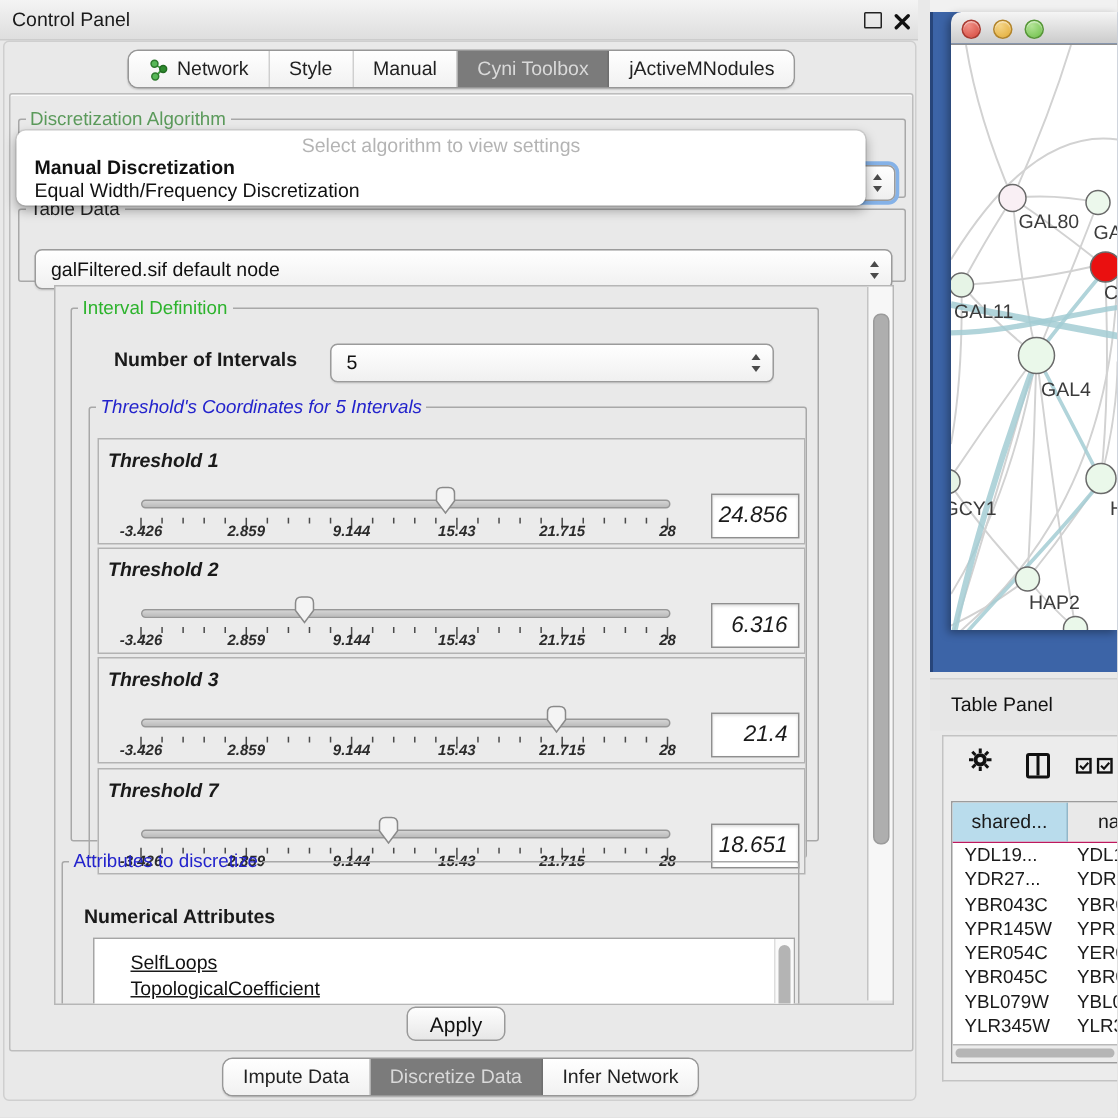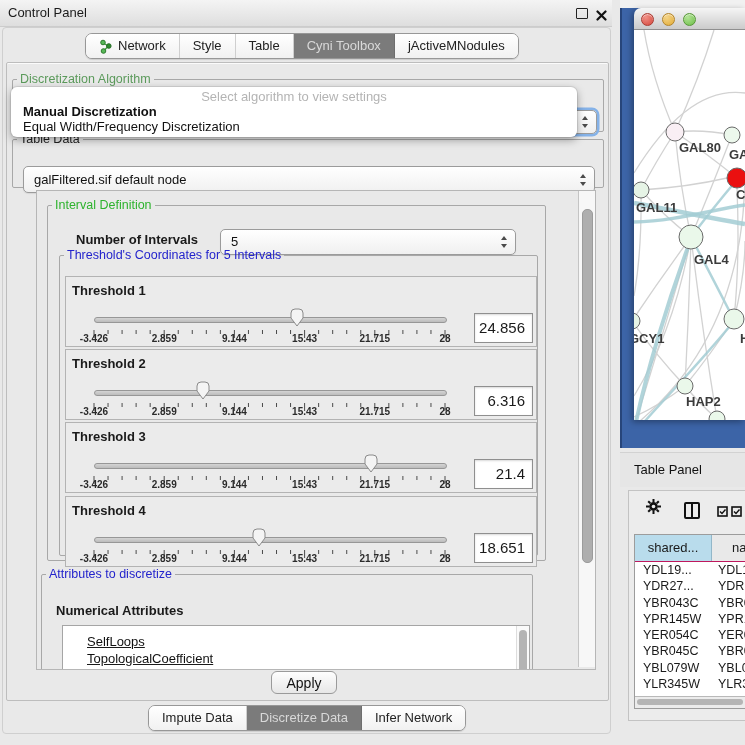--- a/index.html
+++ b/index.html
@@ -54,21 +54,21 @@
   .spin:before{top:0;border-bottom:4.5px solid #4a4a4a;}
   .spin:after{bottom:0;border-top:4.5px solid #4a4a4a;}
   .td-combo{position:absolute;left:10px;top:20px;width:570px;height:25px;}
   .td-combo .cval{line-height:25px;}
 
   .scrollpane{position:absolute;left:36px;top:190px;width:558px;height:478px;border:1px solid #b6b6b6;
     background:#e9e9e9;overflow:hidden;}
   .grp-interval{left:10px;top:7px;width:497px;height:361px;}
   .noi-label{position:absolute;left:28px;top:18px;font-weight:bold;font-size:13px;line-height:20px;}
   .noi-combo{position:absolute;left:172px;top:17px;width:294px;height:24px;}
-  .grp-thresholds{left:11px;top:36px;width:477px;height:306px;}
+  .grp-thresholds{left:11px;top:52px;width:477px;height:306px;font-style:italic;}
 
   .th-panel{position:absolute;left:5px;width:472px;height:71px;background:#ebebeb;border:1px solid #b3b3b3;box-sizing:border-box;}
   .th-label{position:absolute;left:6px;top:6px;font-weight:bold;font-size:13px;}
   .th-track{position:absolute;left:28px;top:40px;width:351px;height:4px;border:1px solid #979797;border-radius:3px;
     background:linear-gradient(#d4d4d4,#bcbcbc);}
   .th-thumb{position:absolute;top:31px;width:14px;height:19px;}
   .th-ticks{position:absolute;left:27px;top:48px;}
   .th-ticklabel{position:absolute;top:56px;transform:translateX(-50%);font-size:10px;font-weight:bold;color:#2b2b2b;white-space:nowrap;}
   .th-value{position:absolute;left:408px;top:36px;width:59px;height:30px;background:#ffffff;border:1px solid #8f8f8f;
     box-shadow:inset 0 1px 2px rgba(0,0,0,.15);font-size:15px;line-height:28px;text-align:right;box-sizing:border-box;padding-right:7px;}
@@ -90,21 +90,21 @@
   
   .right-strip{left:620px;top:0;width:125px;height:9px;background:#f1f1f1;}
   .desktop{left:620px;top:8px;width:125px;height:440px;background:#3c64a7;box-shadow:inset 2px 0 0 #27457a;}
   .net-frame{position:absolute;left:14px;top:0;width:111px;height:412px;border-radius:7px 0 0 0;
     box-shadow:-2px 2px 6px rgba(0,0,0,.35);}
   .net-titlebar{height:21px;background:linear-gradient(#f5f5f5,#cbcbcb);border-radius:7px 0 0 0;border-bottom:1px solid #8f8f8f;position:relative;}
   .tl{position:absolute;top:5px;width:11px;height:11px;border-radius:50%;box-shadow:inset 0 1px 1px rgba(255,255,255,.6);}
   .tl.r{left:7px;background:radial-gradient(circle at 35% 30%,#f08f85,#d5473c);border:.5px solid #a83a31;}
   .tl.y{left:28px;background:radial-gradient(circle at 35% 30%,#f4d487,#e2ab35);border:.5px solid #b2842a;}
   .tl.g{left:49px;background:radial-gradient(circle at 35% 30%,#b2e396,#6cbe46);border:.5px solid #569637;}
-  .net-canvas{height:390px;background:#ffffff;overflow:hidden;font-weight:bold;}
+  .net-canvas{height:390px;background:#ffffff;overflow:hidden;}
   .net-canvas svg{display:block;}
 
   .tp-header{left:620px;top:452px;width:125px;height:34px;background:#e6e6e6;border-top:1px solid #d2d2d2;}
   .tp-title{position:absolute;left:14px;top:0;line-height:34px;font-size:13px;color:#111;}
   .tp-body{left:628px;top:490px;width:117px;height:229px;background:#ececec;border:1px solid #c3c3c3;border-right:none;}
   .tp-toolbar{position:relative;height:42px;}
   .icon-cols{position:absolute;left:55px;top:11px;width:12px;height:13px;border:2px solid #111;border-radius:2px;}
   .icon-cols:after{content:"";position:absolute;left:4.5px;top:0;width:2px;height:13px;background:#111;}
   .tp-table{position:absolute;left:5px;top:43px;width:112px;height:175px;border:1px solid #9c9c9c;background:#fff;overflow:hidden;box-sizing:border-box;}
   .tp-head{display:flex;height:26px;border-bottom:1px solid #be185d;font-size:13px;}
@@ -144,21 +144,21 @@
           <circle cx="4" cy="3.5" r="2.3" fill="#57b857" stroke="#2e7a2e"></circle>
           <circle cx="9.8" cy="7" r="2.3" fill="#2e8b2e" stroke="#236b23"></circle>
           <circle cx="4.5" cy="12" r="2.3" fill="#57b857" stroke="#2e7a2e"></circle>
         </svg>
         <span>Network</span>
       </span>
       <span class="tab">
         <span>Style</span>
       </span>
       <span class="tab">
-        <span>Table</span>
+        <span>Manual</span>
       </span>
       <span class="tab sel">
         <span>Cyni Toolbox</span>
       </span>
       <span class="tab">
         <span>jActiveMNodules</span>
       </span>
     </div>
 
   <div class="outer-panel"></div>
@@ -321,21 +321,21 @@
               <span class="th-ticklabel" style="left: 168.4px;">9.144</span>
               <span class="th-ticklabel" style="left: 238.6px;">15.43</span>
               <span class="th-ticklabel" style="left: 308.8px;">21.715</span>
               <span class="th-ticklabel" style="left: 379px;">28</span>
               <div class="th-thumb" style="left: 298.284px;"><svg width="14" height="19">
                   <path d="M1,5 Q1,1 5,1 L9,1 Q13,1 13,5 L13,10 L7,18 L1,10 Z" fill="#f4f4f4" stroke="#8a8a8a"></path>
                 </svg></div>
               <div class="th-value">21.4</div>
             </div>
             <div class="th-panel" style="top: 234px;">
-              <div class="th-label">Threshold 4</div>
+              <div class="th-label">Threshold 7</div>
               <div class="th-track"></div>
               <div class="th-ticks"><svg width="353" height="9">
                   <g stroke="#4a4a4a" stroke-width="1">
                     <line x1="1" y1="0" x2="1" y2="8"></line>
                     <line x1="15.04" y1="0" x2="15.04" y2="4"></line>
                     <line x1="29.08" y1="0" x2="29.08" y2="4"></line>
                     <line x1="43.12" y1="0" x2="43.12" y2="4"></line>
                     <line x1="57.16" y1="0" x2="57.16" y2="4"></line>
                     <line x1="71.19999999999999" y1="0" x2="71.19999999999999" y2="8"></line>
                     <line x1="85.24" y1="0" x2="85.24" y2="4"></line>

